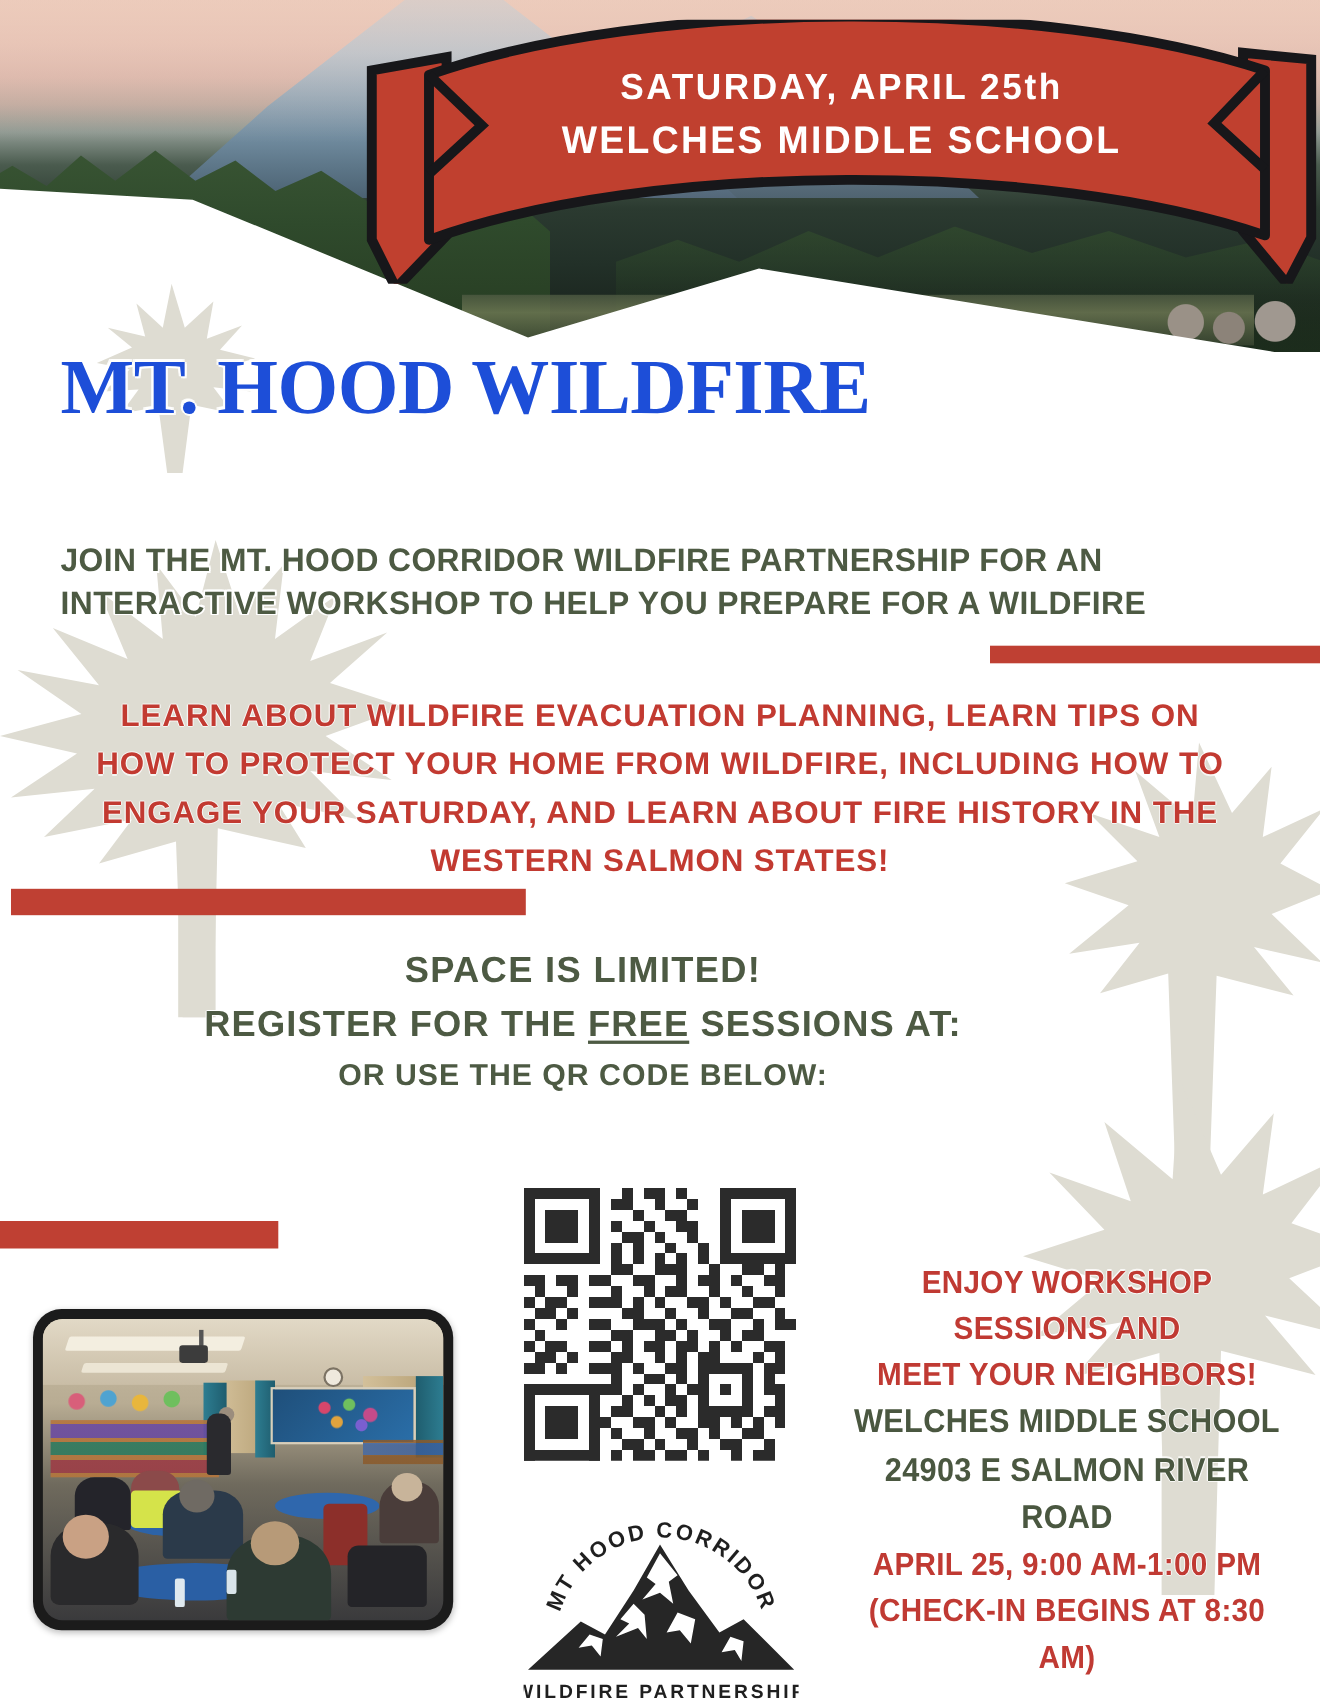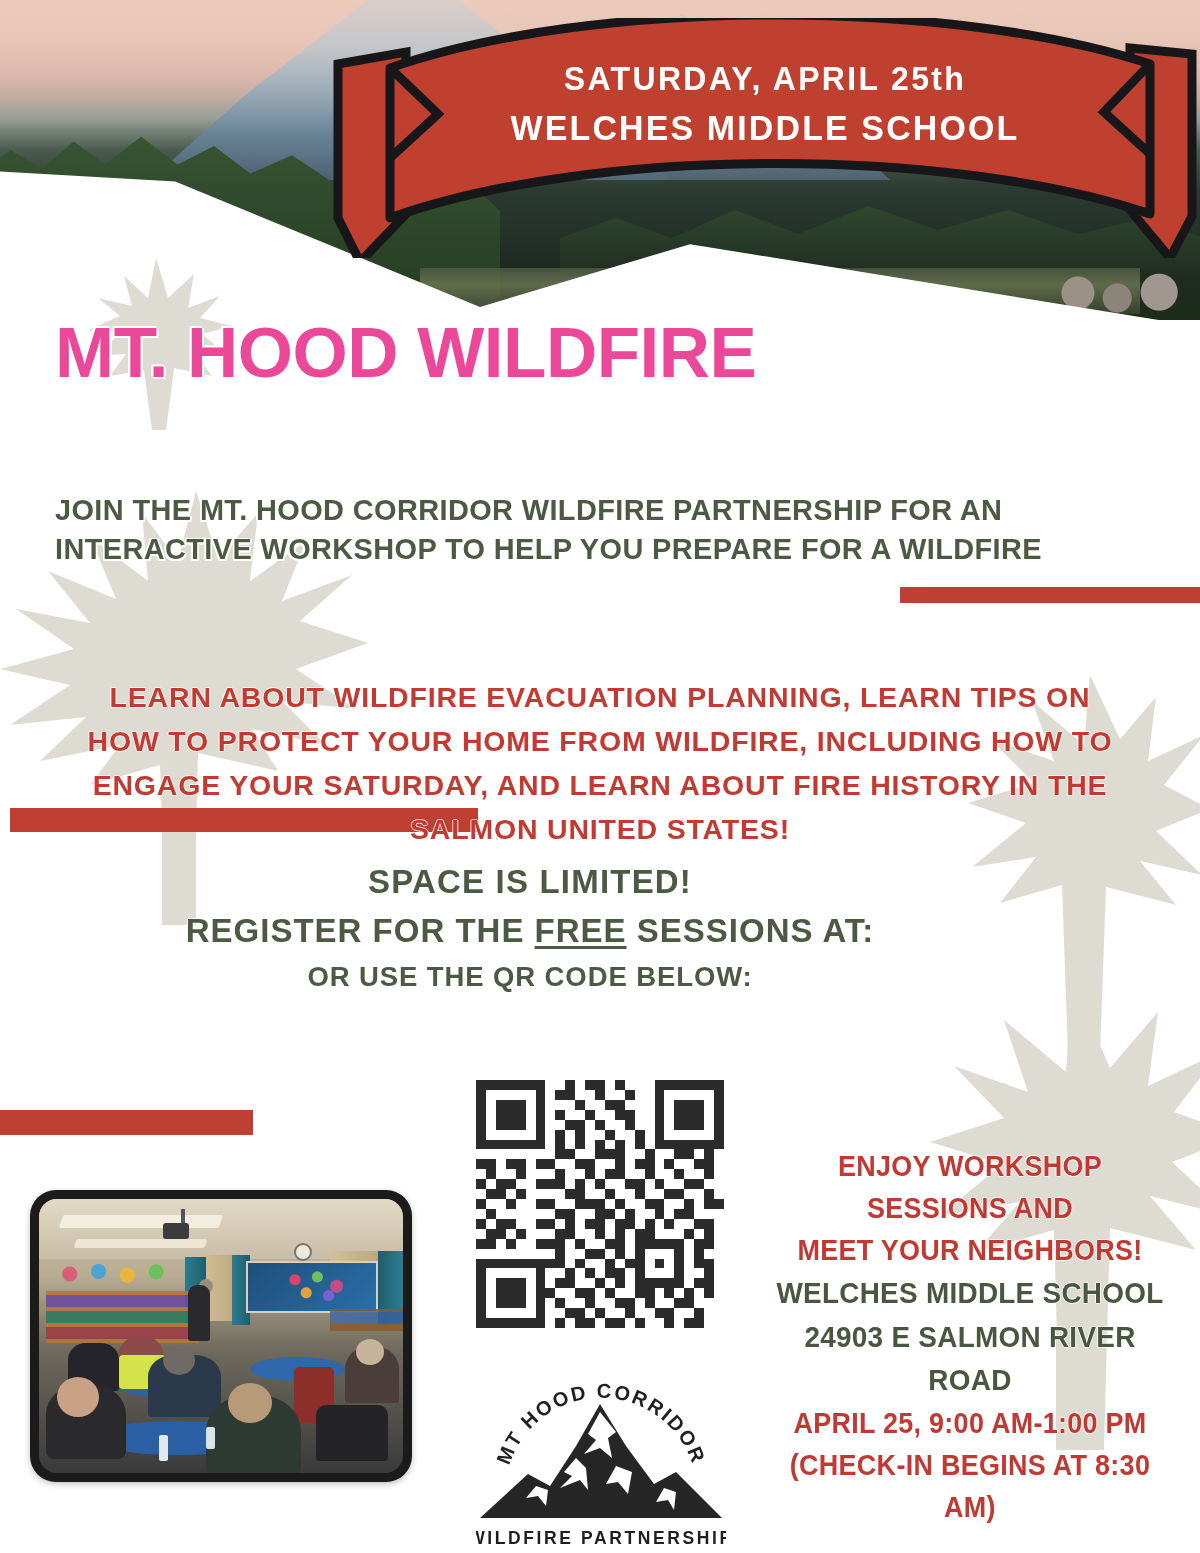--- a/index.html
+++ b/index.html
@@ -112,22 +112,22 @@
 
   
   .bar { position:absolute; background:#bf4033; }
   .bar-1 { left:900px; top:587px; width:300px; height:16px; }
   .bar-2 { left:10px; top:808px; width:468px; height:24px; }
   .bar-3 { left:0px; top:1110px; width:253px; height:25px; }
 
   
   .headline {
     position:absolute; left:55px; top:315px; width:900px;
-    color:#ec4899;
-    font-family:Liberation Sans, sans-serif;
+    color:#1d4ed8;
+    font-family:Liberation Serif, serif;
     font-weight:bold; font-size:71px; line-height:1.06;
     letter-spacing:-.5px;
     text-shadow:
       2px 0 0 rgba(255,255,255,.85), -2px 0 0 rgba(255,255,255,.85),
       0 2px 0 rgba(255,255,255,.85), 0 -2px 0 rgba(255,255,255,.85),
       2px 2px 0 rgba(255,255,255,.85), -2px -2px 0 rgba(255,255,255,.85);
   }
   .headline span { display:block; }
 
   
@@ -144,21 +144,20 @@
   .subtitle span { display:block; }
 
   
   .body-red {
     position:absolute; left:30px; top:630px; width:1140px;
     color:#c23a31; text-align:center;
     font-weight:bold; font-size:28.5px; line-height:1.54;
     letter-spacing:.8px;
     text-shadow:1px 0 0 rgba(255,255,255,.7), -1px 0 0 rgba(255,255,255,.7),
                 0 1px 0 rgba(255,255,255,.7), 0 -1px 0 rgba(255,255,255,.7);
-    margin-top:46px;
   }
   .body-red span { display:block; }
 
   
   .register {
     position:absolute; left:150px; top:858px; width:760px;
     text-align:center; color:#4d5a43; font-weight:bold;
     text-shadow:1px 0 0 #fff,-1px 0 0 #fff,0 1px 0 #fff,0 -1px 0 #fff;
   }
   .reg-limited { font-size:33px; letter-spacing:1.2px; line-height:1.45;text-align:center; }
@@ -326,21 +325,21 @@
 
   <h2 class="subtitle">
     <span>JOIN THE MT. HOOD CORRIDOR WILDFIRE PARTNERSHIP FOR AN</span>
     <span>INTERACTIVE WORKSHOP TO HELP YOU PREPARE FOR A WILDFIRE</span>
   </h2>
 
   <p class="body-red">
     <span>LEARN ABOUT WILDFIRE EVACUATION PLANNING, LEARN TIPS ON</span>
     <span>HOW TO PROTECT YOUR HOME FROM WILDFIRE, INCLUDING HOW TO</span>
     <span>ENGAGE YOUR SATURDAY, AND LEARN ABOUT FIRE HISTORY IN THE</span>
-    <span>SALMON UNITED STATES!</span>
+    <span>WESTERN SALMON STATES!</span>
   </p>
 
   <div class="register">
     <div class="reg-limited">SPACE IS LIMITED!</div>
     <div class="reg-line"><span>REGISTER FOR THE </span><u>FREE</u><span> SESSIONS AT:</span></div>
     <div class="reg-qrnote">OR USE THE QR CODE BELOW:</div>
   </div>
 
   <div class="qr">
     <svg viewBox="0 0 25 25" shape-rendering="crispEdges">

